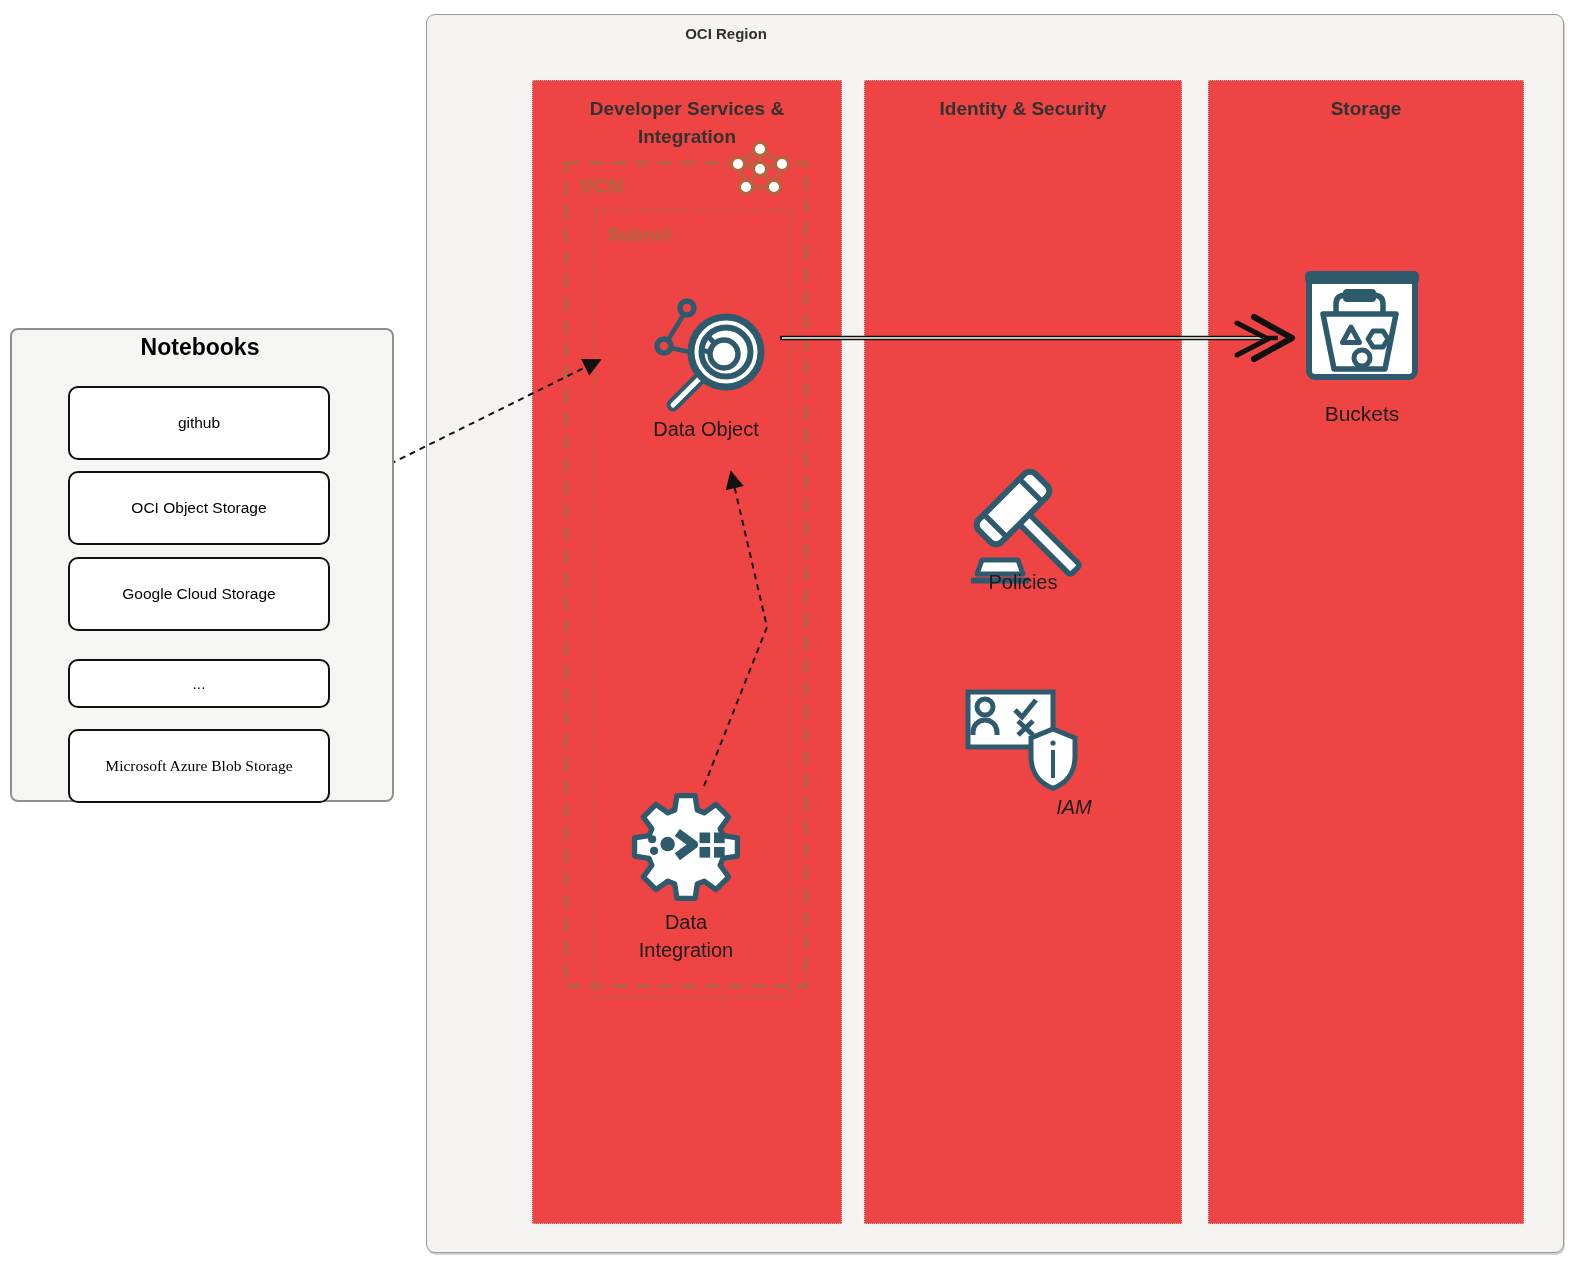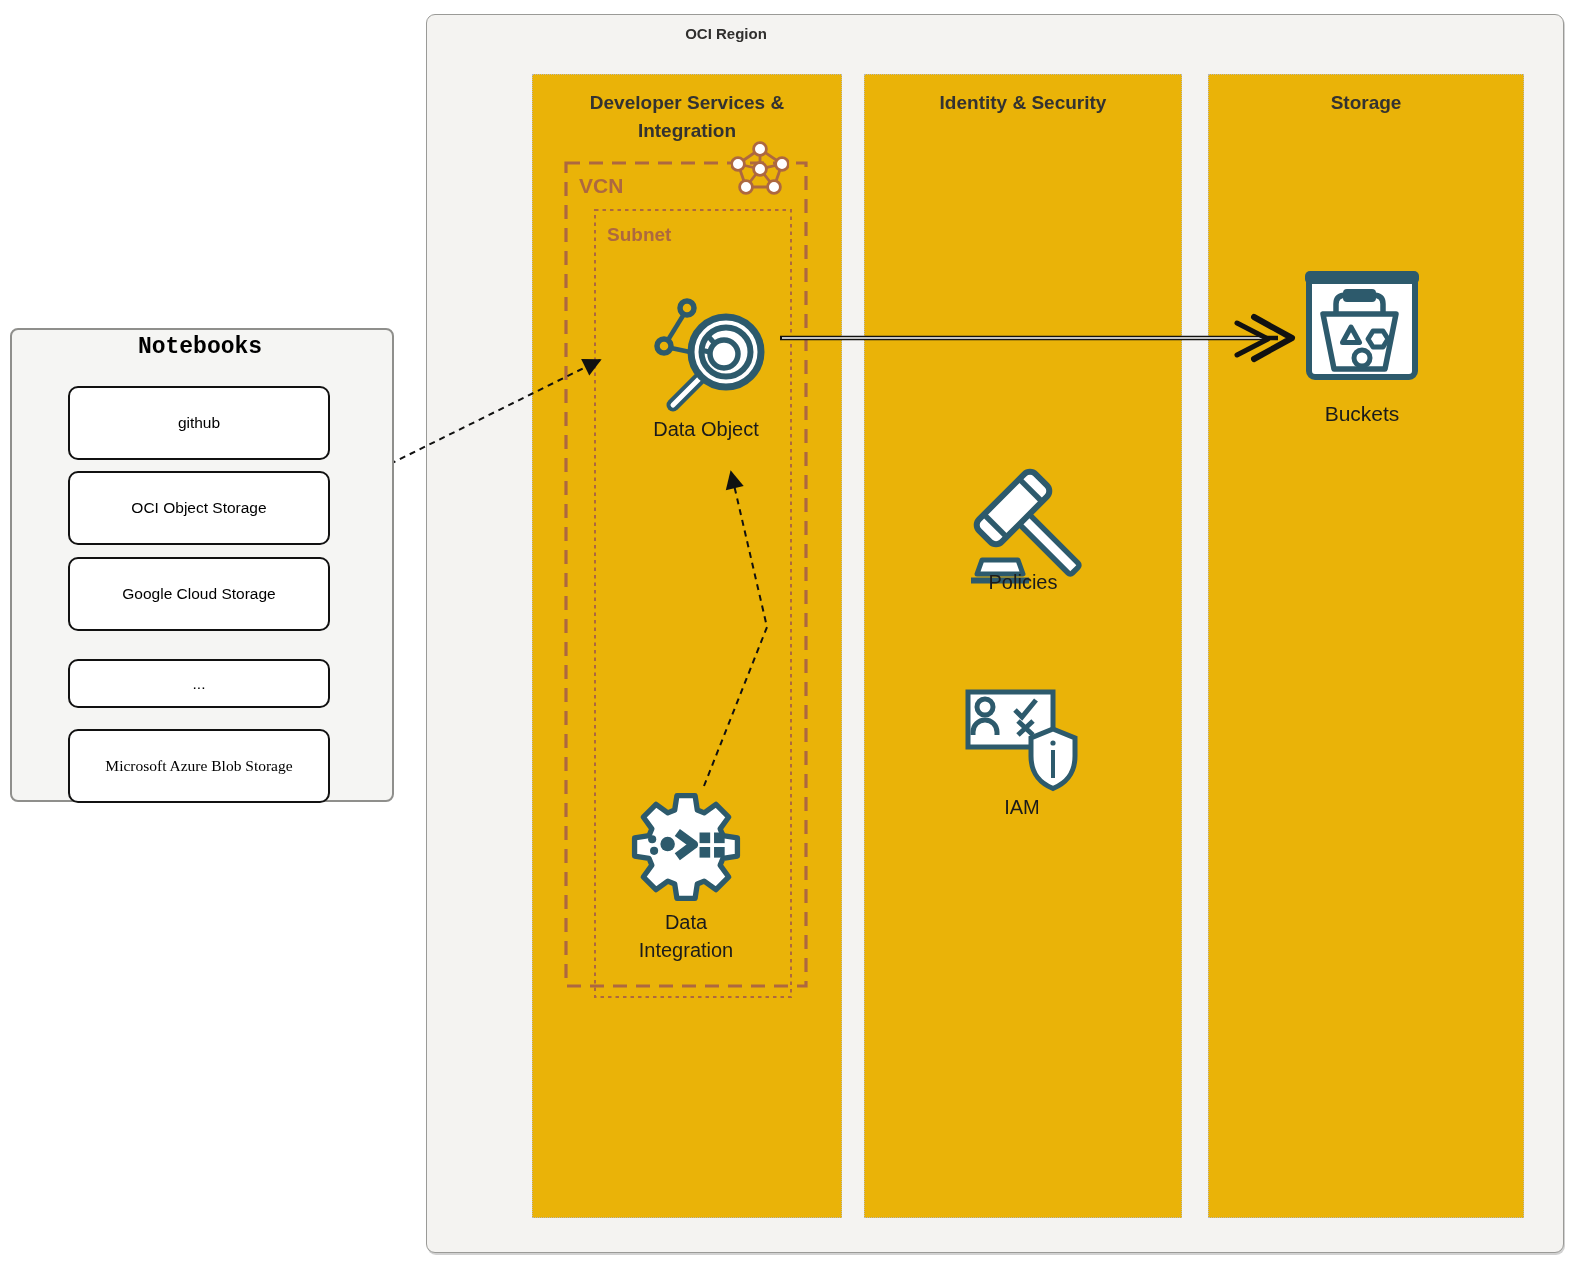--- a/index.html
+++ b/index.html
@@ -17,21 +17,21 @@
     background:#F4F3F1; border:1.5px solid #9a9a97; border-radius:9px;
     box-shadow:1px 2px 0 rgba(0,0,0,0.18);
   }
   .region-title {
     left:606px; top:25px; width:240px; text-align:center;
     font-size:15px; font-weight:bold; color:#302f2e;
   }
 
   
   .col {
-    top:74px; height:1142px; background:#eab308;
+    top:80px; height:1142px; background:#ef4444;
     border:1.5px dotted #b9b8b5;
   }
   .col-dev     { left:532px;  width:308px; }
   .col-sec     { left:864px;  width:316px; }
   .col-storage { left:1208px; width:314px; }
   .col-header {
     margin:14px 26px 0 26px; text-align:center;
     font-size:19px; font-weight:bold; color:#333231; line-height:1.45;
   }
 
@@ -49,21 +49,21 @@
     text-align:center; font-size:20px; color:#1b1b1b; line-height:1.4;
   }
 
   
   .notebooks {
     left:10px; top:328px; width:380px; height:470px;
     background:#F5F5F3; border:2px solid #8f8f8c; border-radius:8px;
   }
   .notebooks-title {
     left:10px; top:334px; width:380px; text-align:center;
-    font-size:23px; font-weight:bold; color:#000;font-family:Liberation Mono, monospace;
+    font-size:23px; font-weight:bold; color:#000;
   }
   .nb-item {
     left:68px; width:258px; background:#ffffff;
     border:2px solid #111; border-radius:10px;
     display:flex; align-items:center; justify-content:center;
     font-size:15.5px; color:#000; text-align:center;
   }
   .nb-1 { top:386px; height:70px; }
   .nb-2 { top:471px; height:70px; }
   .nb-3 { top:557px; height:70px; }
@@ -196,21 +196,21 @@
         <circle cx="25" cy="23" r="8" stroke-width="5"></circle>
         <path d="M13,51 v-3 a12,12 0 0 1 24,0 v3" stroke-width="5"></path>
         <path d="M55,26 l7,7 l14,-17" stroke-width="5"></path>
         <path d="M58,37 L73,51 M73,37 L58,51" stroke-width="5"></path>
         <path d="M93,45 L115,54 V72 C115,90 106,99 93,104.5 C80,99 71,90 71,72 V54 Z" stroke-width="5" fill="#fff"></path>
         <circle cx="93" cy="59" r="2.6" fill="#2D5A6C" stroke="none"></circle>
         <line x1="93" y1="66" x2="93" y2="94" stroke-width="4"></line>
       </g>
     </svg>
   </div>
-  <div class="abs caption" style="left:952px; top:793px; width:140px;">IAM</div>
+  <div class="abs caption" style="left:1004px; top:793px; width:140px;font-style:italic;">IAM</div>
 
   <div class="abs icon-box" style="left:1302px; top:264px;">
     <svg width="120" height="120" viewBox="0 0 120 120">
       <g stroke="#2D5A6C" fill="#fff">
         <rect x="7" y="13" width="106" height="100" rx="6" stroke-width="6"></rect>
         <rect x="3" y="7" width="114" height="13" rx="5" fill="#2D5A6C" stroke="none"></rect>
         <path d="M34,50 V40 Q34,31 44,31 H71 Q81,31 81,40 V50" fill="none" stroke-width="5.5"></path>
         <rect x="41" y="25" width="33" height="13" rx="4" fill="#2D5A6C" stroke="none"></rect>
         <path d="M21,50 L94,50 L83,105 L32,105 Z" stroke-width="5.5" stroke-linejoin="round"></path>
         <path d="M49,63 L57.5,78.5 L40.5,78.5 Z" stroke-width="5" stroke-linejoin="round"></path>

